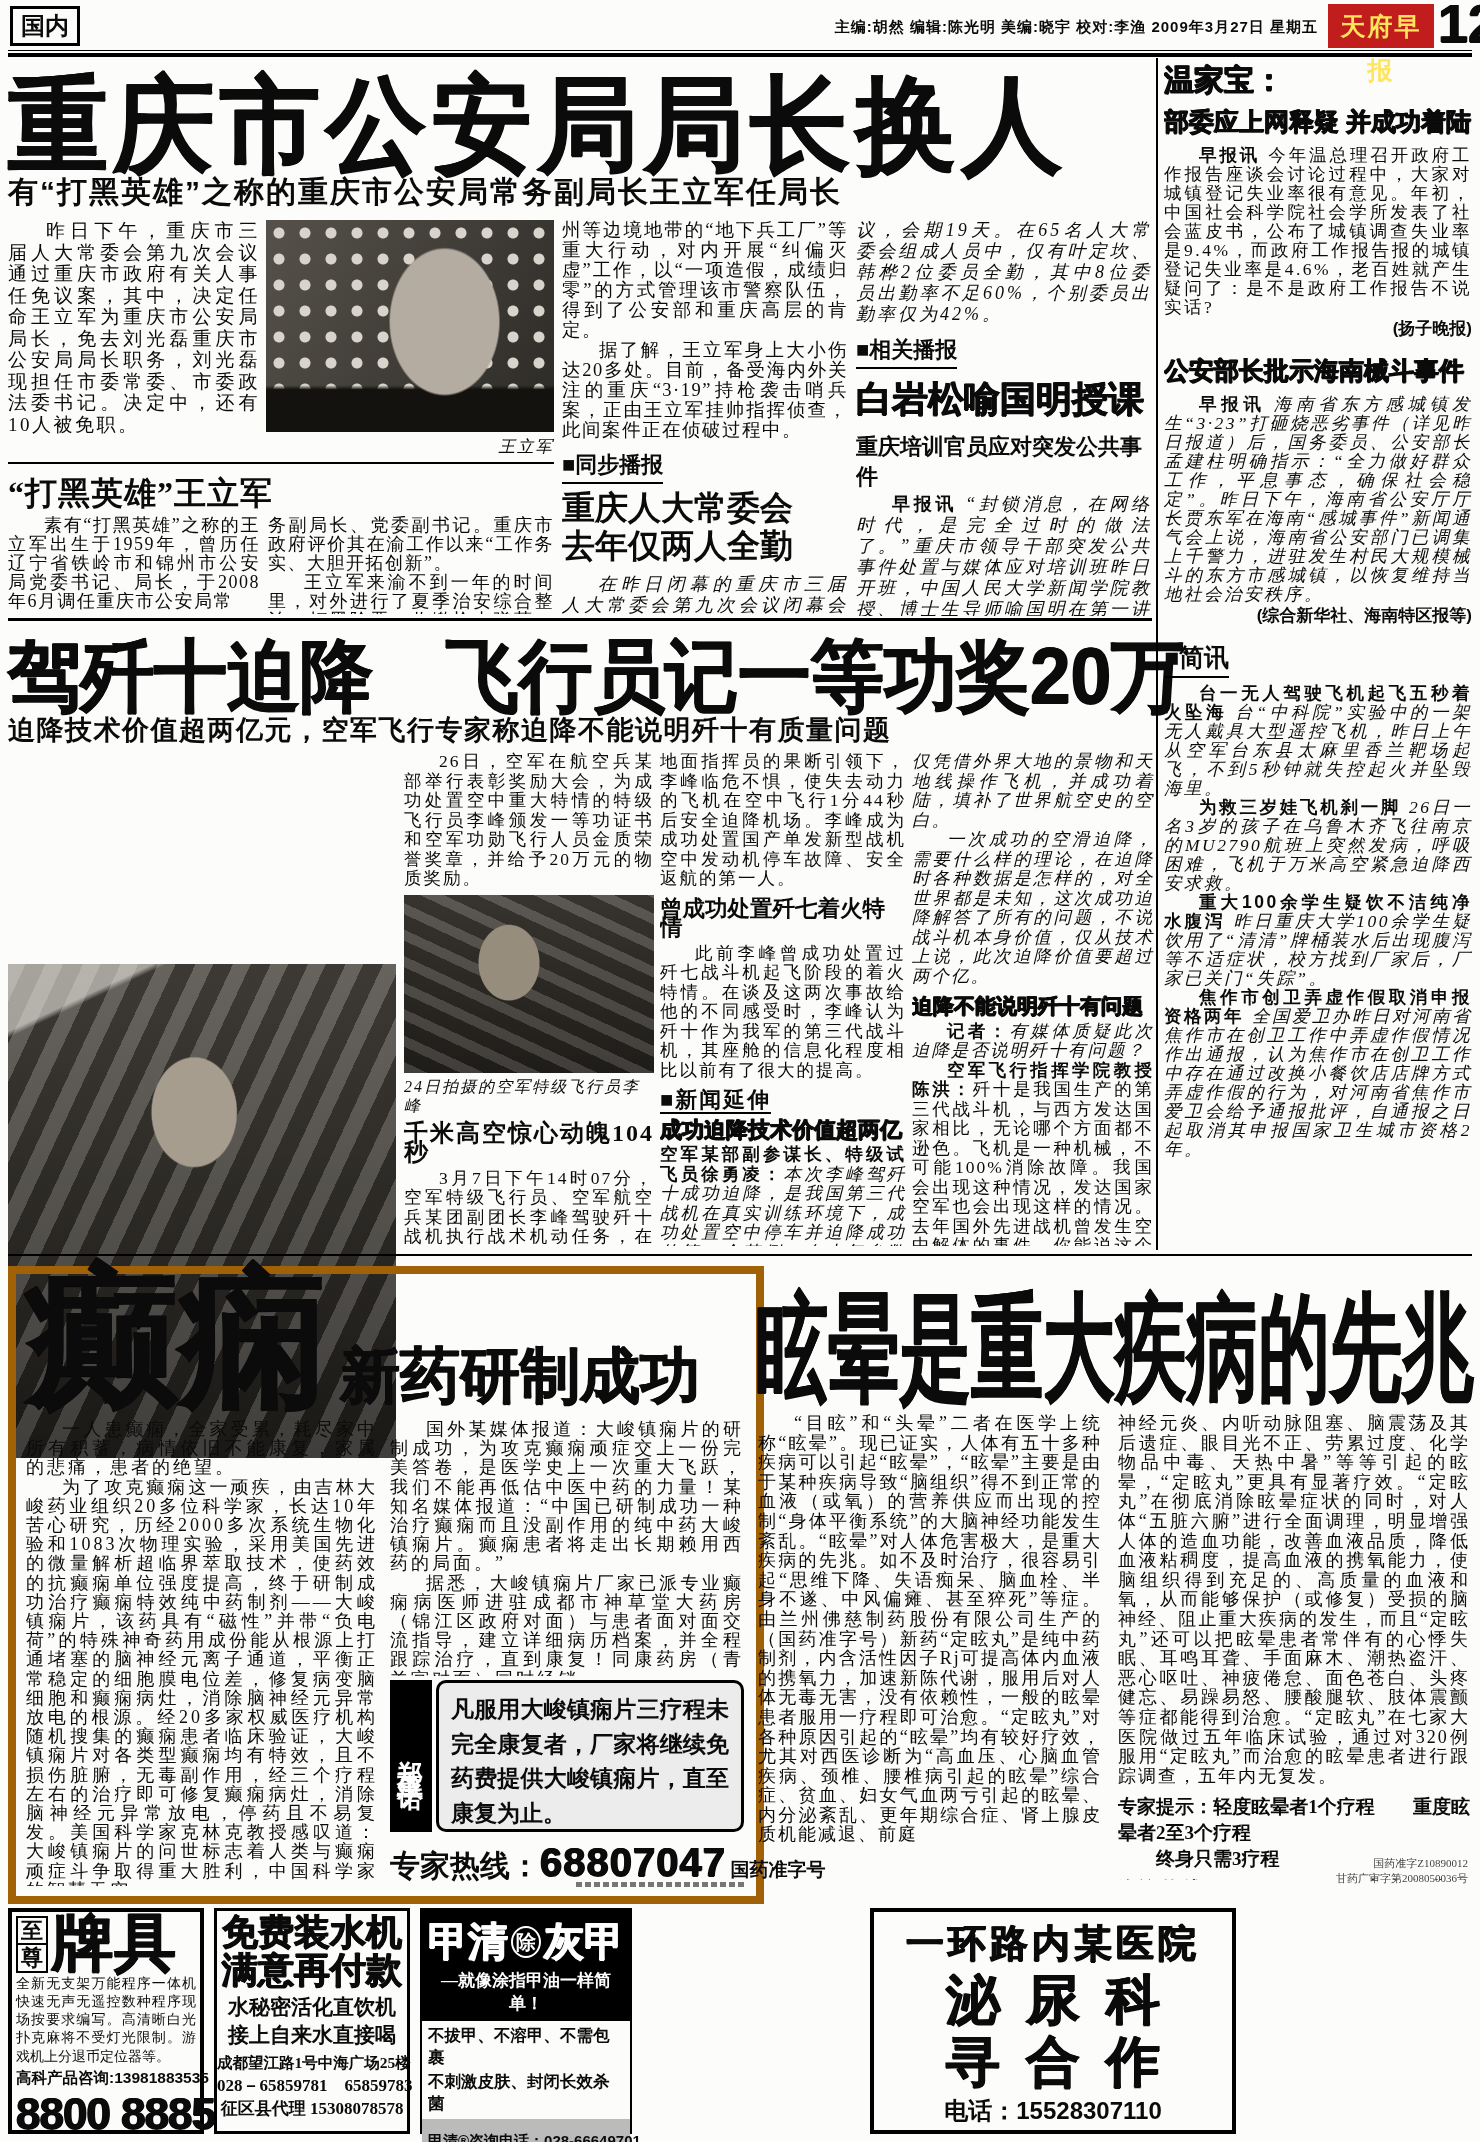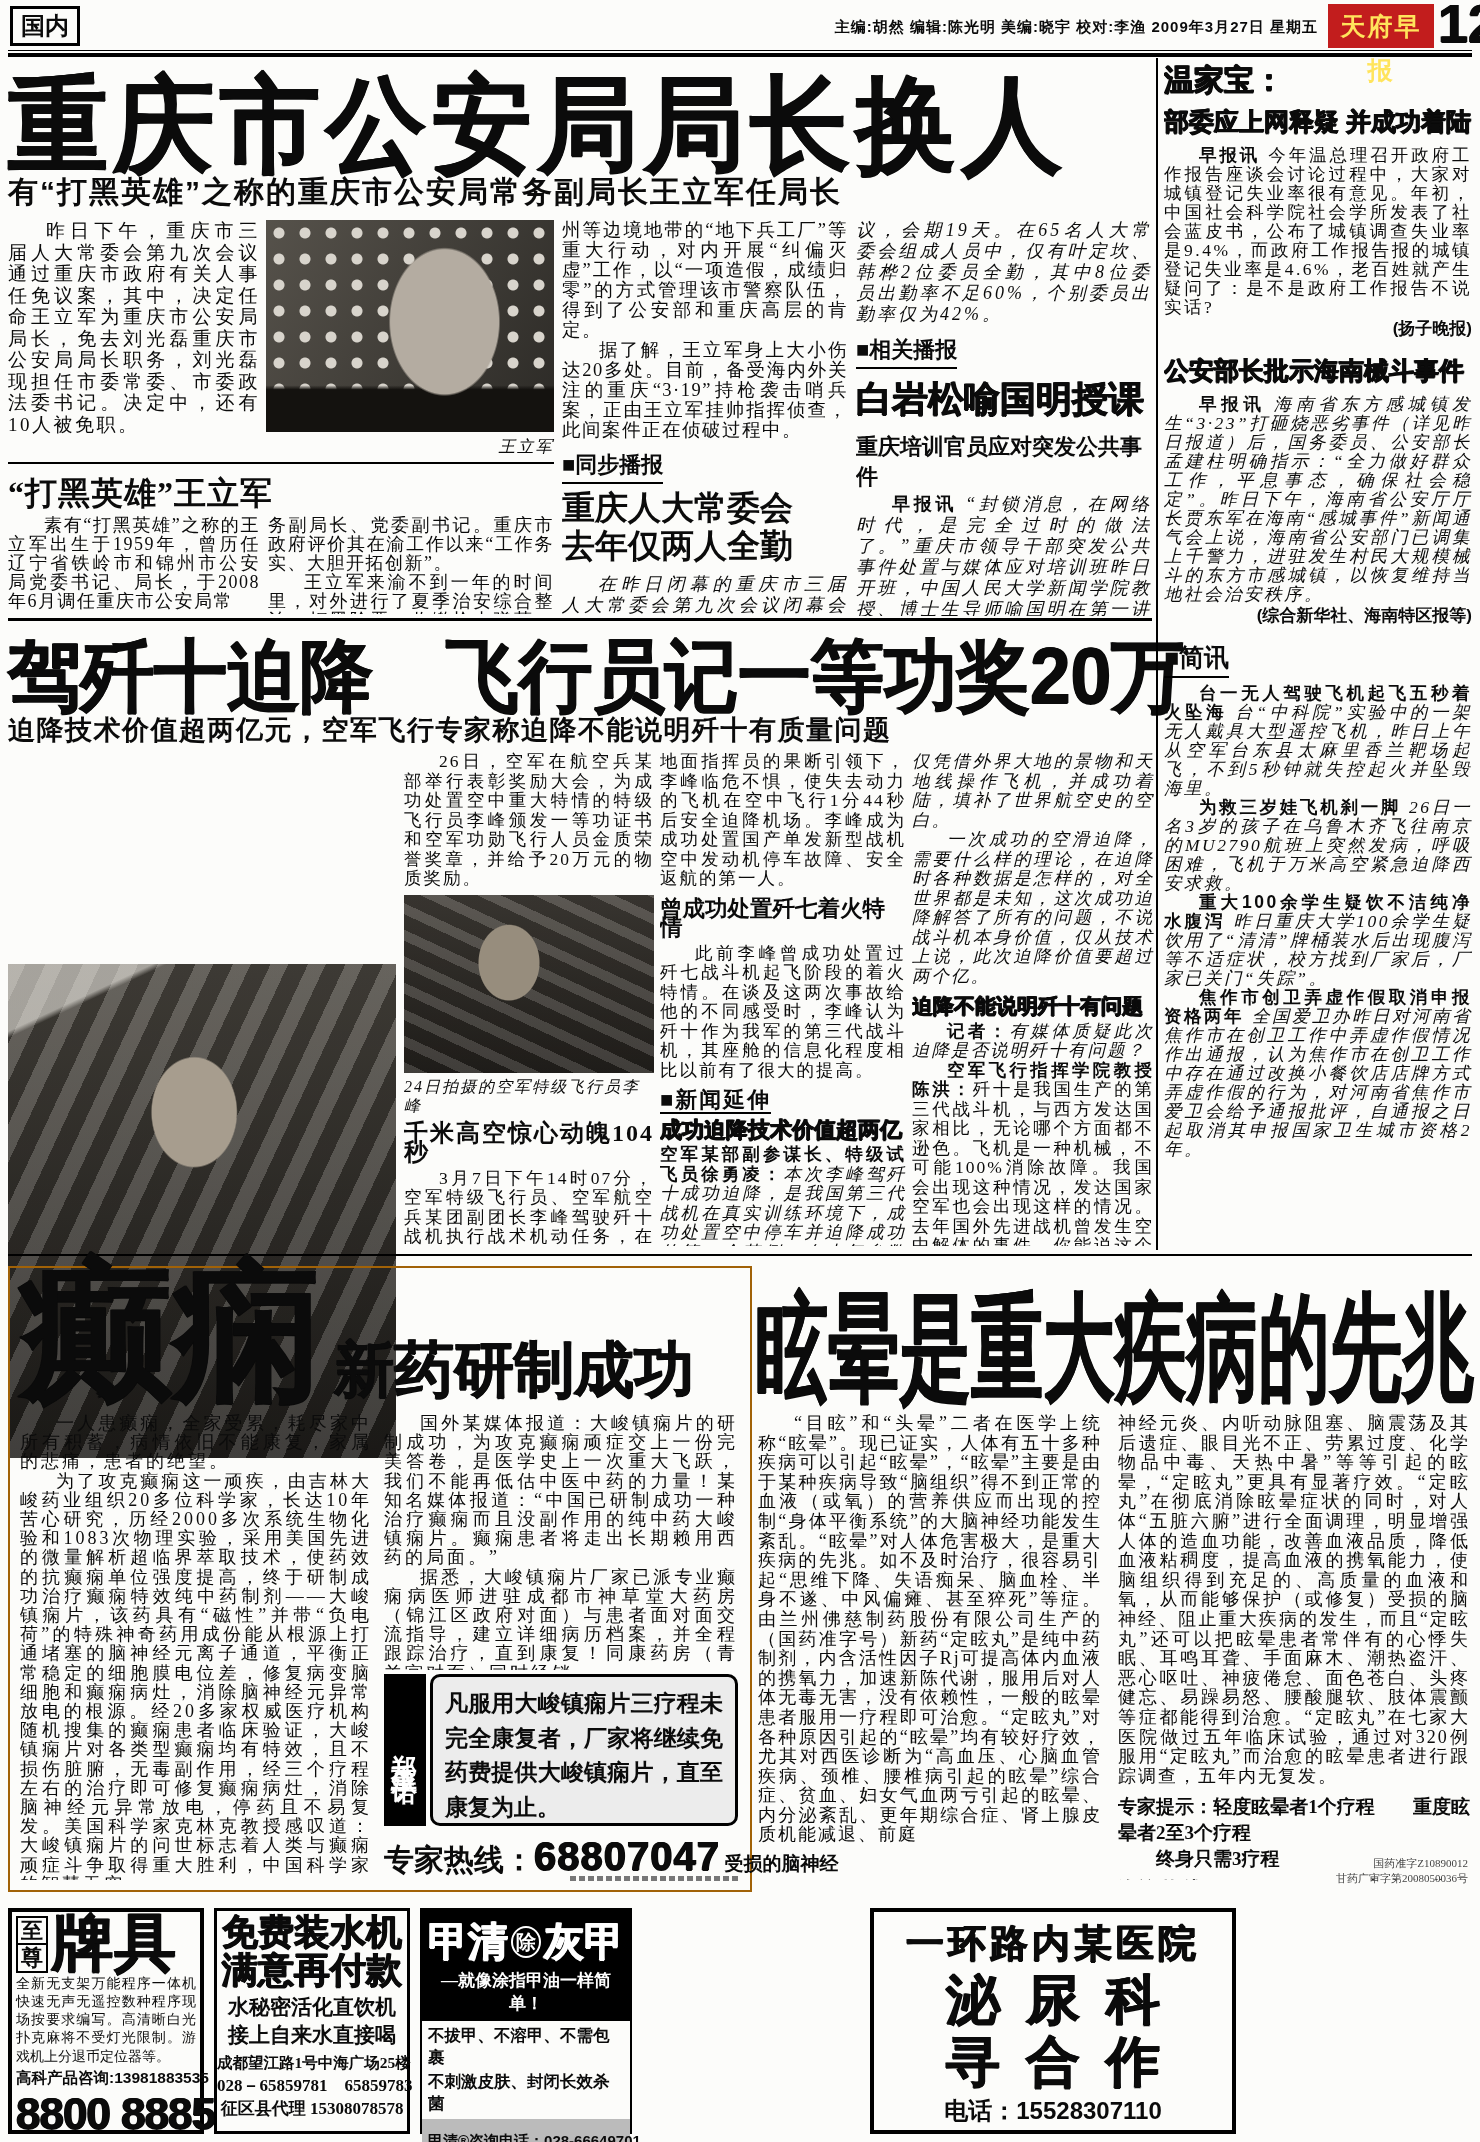--- a/index.html
+++ b/index.html
@@ -163,40 +163,40 @@
     </p>
     <p class="t-side kai ind">
       <span class="blead">重大100余学生疑饮不洁纯净水腹泻</span><span>昨日重庆大学100余学生疑饮用了“清清”牌桶装水后出现腹泻等不适症状，校方找到厂家后，厂家已关门“失踪”。</span>
     </p>
     <p class="t-side kai ind">
       <span class="blead">焦作市创卫弄虚作假取消申报资格两年</span><span>全国爱卫办昨日对河南省焦作市在创卫工作中弄虚作假情况作出通报，认为焦作市在创卫工作中存在通过改换小餐饮店店牌方式弄虚作假的行为，对河南省焦作市爱卫会给予通报批评，自通报之日起取消其申报国家卫生城市资格2年。</span>
     </p>
     
   </div>
 
-  <div class="abs" style="left:8px;top:1266px;width:740px;height:622px;border:2px solid #a16207;">
+  <div class="abs" style="left:8px;top:1266px;width:740px;height:622px;border:8px solid #a16207;">
     <div class="abs" style="left:10px;top:-14px;display:flex;align-items:flex-end;">
       <span class="h-main fat" style="font-size:152px;line-height:1;">癫痫</span>
       <span class="h-main fat" style="font-size:60px;line-height:1.2;margin-left:10px;">新药研制成功</span>
     </div>
     <div class="abs clip t-ade" style="left:10px;top:146px;width:352px;height:466px;">
       <p class="ind">一人患癫痫，全家受累，耗尽家中所有积蓄，病情依旧不能康复，家属的悲痛，患者的绝望。</p>
       <p class="ind">为了攻克癫痫这一顽疾，由吉林大峻药业组织20多位科学家，长达10年苦心研究，历经2000多次系统生物化验和1083次物理实验，采用美国先进的微量解析超临界萃取技术，使药效的抗癫痫单位强度提高，终于研制成功治疗癫痫特效纯中药制剂——大峻镇痫片，该药具有“磁性”并带“负电荷”的特殊神奇药用成份能从根源上打通堵塞的脑神经元离子通道，平衡正常稳定的细胞膜电位差，修复病变脑细胞和癫痫病灶，消除脑神经元异常放电的根源。经20多家权威医疗机构随机搜集的癫痫患者临床验证，大峻镇痫片对各类型癫痫均有特效，且不损伤脏腑，无毒副作用，经三个疗程左右的治疗即可修复癫痫病灶，消除脑神经元异常放电，停药且不易复发。美国科学家克林克教授感叹道：大峻镇痫片的问世标志着人类与癫痫顽症斗争取得重大胜利，中国科学家的智慧无穷。</p>
     </div>
     <div class="abs clip t-ade" style="left:374px;top:146px;width:354px;height:256px;">
       <p class="ind">国外某媒体报道：大峻镇痫片的研制成功，为攻克癫痫顽症交上一份完美答卷，是医学史上一次重大飞跃，我们不能再低估中医中药的力量！某知名媒体报道：“中国已研制成功一种治疗癫痫而且没副作用的纯中药大峻镇痫片。癫痫患者将走出长期赖用西药的局面。”</p>
       <p class="ind">据悉，大峻镇痫片厂家已派专业癫痫病医师进驻成都市神草堂大药房（锦江区政府对面）与患者面对面交流指导，建立详细病历档案，并全程跟踪治疗，直到康复！同康药房（青羊宫对面）同时经销。</p>
     </div>
     <div class="abs" style="left:374px;top:406px;width:354px;height:152px;display:flex;">
       <div class="sans b" style="width:42px;background:#000;color:#fff;writing-mode:vertical-rl;text-orientation:upright;font-size:26px;letter-spacing:8px;display:flex;align-items:center;justify-content:center;">郑重承诺</div>
       <div class="b" style="flex:1;border:3px solid #000;border-radius:10px;background:#ececec;margin-left:4px;padding:10px 12px;font-size:23px;line-height:1.5;text-align:justify;">凡服用大峻镇痫片三疗程未完全康复者，厂家将继续免药费提供大峻镇痫片，直至康复为止。</div>
     </div>
     <div class="abs sans" style="left:374px;top:566px;width:354px;white-space:nowrap;">
       <span class="b" style="font-size:30px;">专家热线：</span><span class="fat" style="font-size:40px;font-weight:900;letter-spacing:1px;">68807047</span>
-      <span class="b" style="font-size:19px;">受损的脑神经</span>
+      <span class="b" style="font-size:19px;">国药准字号</span>
     </div>
     <div class="abs" style="left:560px;top:608px;width:168px;height:5px;background:repeating-linear-gradient(90deg,#777 0 6px,transparent 6px 9px);"></div>
   </div>
 
   <div class="abs" style="left:756px;top:1266px;width:716px;height:622px;">
     <div class="h-main fat" style="position:absolute;left:0;top:6px;font-size:104px;transform:scale(0.69,1.12);transform-origin:top left;">眩晕是重大疾病的先兆</div>
     <div class="abs clip t-add" style="left:2px;top:148px;width:344px;height:466px;">
       <p class="ind">“目眩”和“头晕”二者在医学上统称“眩晕”。现已证实，人体有五十多种疾病可以引起“眩晕”，“眩晕”主要是由于某种疾病导致“脑组织”得不到正常的血液（或氧）的营养供应而出现的控制“身体平衡系统”的大脑神经功能发生紊乱。“眩晕”对人体危害极大，是重大疾病的先兆。如不及时治疗，很容易引起“思维下降、失语痴呆、脑血栓、半身不遂、中风偏瘫、甚至猝死”等症。由兰州佛慈制药股份有限公司生产的（国药准字号）新药“定眩丸”是纯中药制剂，内含活性因子Rj可提高体内血液的携氧力，加速新陈代谢，服用后对人体无毒无害，没有依赖性，一般的眩晕患者服用一疗程即可治愈。“定眩丸”对各种原因引起的“眩晕”均有较好疗效，尤其对西医诊断为“高血压、心脑血管疾病、颈椎、腰椎病引起的眩晕”综合症、贫血、妇女气血两亏引起的眩晕、内分泌紊乱、更年期综合症、肾上腺皮质机能减退、前庭</p>
     </div>
     <div class="abs clip" style="left:362px;top:148px;width:352px;height:466px;">

